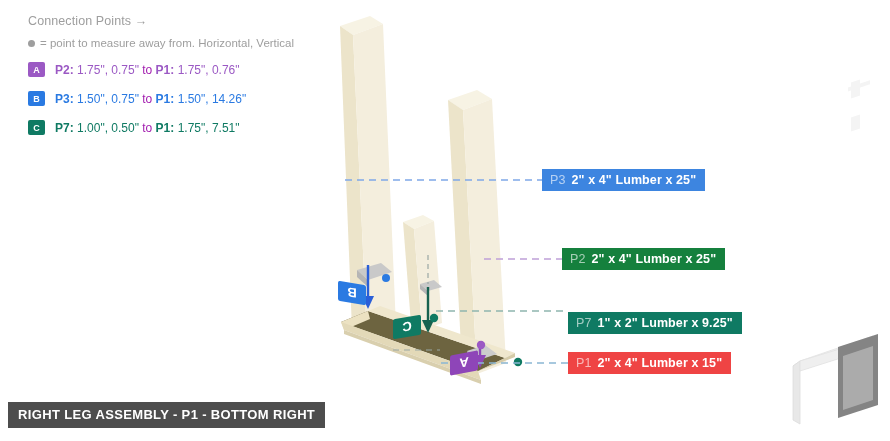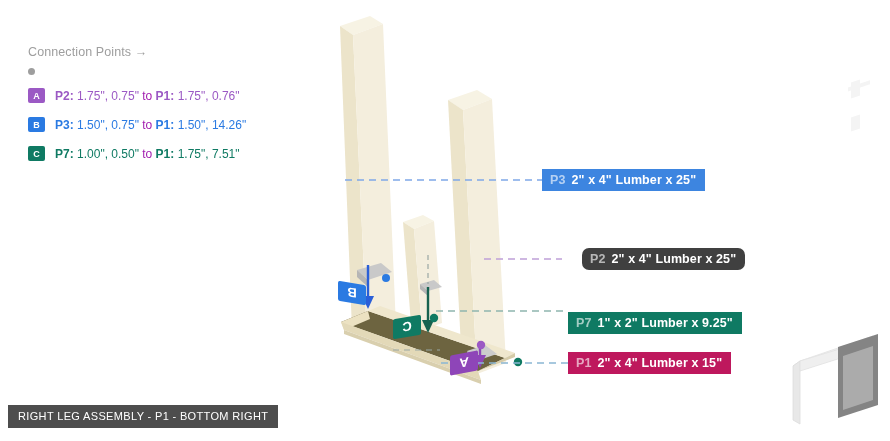--- a/index.html
+++ b/index.html
@@ -15,21 +15,20 @@
     font-family: "Liberation Sans", sans-serif;
     -webkit-font-smoothing: antialiased;
   }
 
   
   #legend-panel {
     position: absolute;
     left: 28px;
     top: 14px;
     width: 320px;
-    margin-top: 31px;
   }
   #legend-title {
     font-size: 12.5px;
     color: #9e9e9e;
     letter-spacing: .1px;
     margin-bottom: 9px;
     white-space: nowrap;
   }
   #legend-subtitle {
     font-size: 11.5px;
@@ -93,21 +92,21 @@
     color: #ffffff;
     font-size: 12.5px;
     font-weight: bold;
     white-space: nowrap;
     box-sizing: border-box;
     letter-spacing: .1px;
   }
   .part-label .pfx {
     opacity: .62;
     margin-right: 6px;
-    font-weight: bold;
+    font-weight: normal;
     text-align: right;
   }
 
   
   .scene-badge {
     position: absolute;
     width: 28px;
     height: 20px;
     border-radius: 2px;
     color: #ffffff;
@@ -118,22 +117,22 @@
     justify-content: center;
   }
 
   
   #footer-bar {
     position: absolute;
     left: 8px;
     bottom: 13px;
     background: #4d4d4d;
     color: #ffffff;
-    font-size: 11px;
-    font-weight: normal;
+    font-size: 13px;
+    font-weight: bold;
     letter-spacing: .35px;
     padding: 5px 10px 6px 10px;
     white-space: nowrap;
   }
 </style>
 </head>
 <body>
 
 <svg id="scene" viewBox="0 0 890 441" xmlns="http://www.w3.org/2000/svg">
 
@@ -217,20 +216,21 @@
     <rect x="851" y="394" width="9" height="14" fill="#f2f2f2" transform="skewY(-18)"></rect>
     <rect x="848" y="363" width="22" height="4" fill="#f2f2f2" transform="skewY(-18)"></rect>
   </g>
 </svg>
 
 <div id="legend-panel">
   <div id="legend-title">Connection Points →</div>
 
   <div id="legend-subtitle">
     <span class="legend-dot"></span>
+    <span>= point to measure away from. Horizontal, Vertical</span>
   </div>
 
   <div class="cp-row">
     <span class="cp-badge" style="background:#9b59c4">A</span>
     <span class="cp-text" style="color:#9b59c4">
       <span class="pid">P2:</span><span> 1.75", 0.75" </span><span class="sep">to </span><span class="pid">P1:</span><span> 1.75", 0.76"</span>
     </span>
   </div>
 
   <div class="cp-row">
@@ -258,28 +258,28 @@
 
 <div class="scene-badge" style="left:450px; top:353px; background:#8e45b8; transform:skewY(-11deg) rotate(180deg);">
   <span>A</span>
 </div>
 
 <div class="part-label" style="left:542px; top:169px; background:#3d85e0;">
   <span class="pfx">P3</span>
   <span>2" x 4" Lumber  x 25"</span>
 </div>
 
-<div class="part-label" style="left:582px; top:248px; background:#404040;border-radius:7px;">
+<div class="part-label" style="left:562px; top:248px; background:#15803d;">
   <span class="pfx">P2</span>
   <span>2" x 4" Lumber  x 25"</span>
 </div>
 
 <div class="part-label" style="left:568px; top:312px; background:#0f7a63;">
   <span class="pfx">P7</span>
   <span>1" x 2" Lumber x 9.25"</span>
 </div>
 
-<div class="part-label" style="left:568px; top:352px; background:#be185d;">
+<div class="part-label" style="left:568px; top:352px; background:#ef4444;">
   <span class="pfx">P1</span>
   <span>2" x 4" Lumber  x 15"</span>
 </div>
 
 <div id="footer-bar">RIGHT LEG ASSEMBLY - P1 - BOTTOM RIGHT</div>
 
 </body></html>

